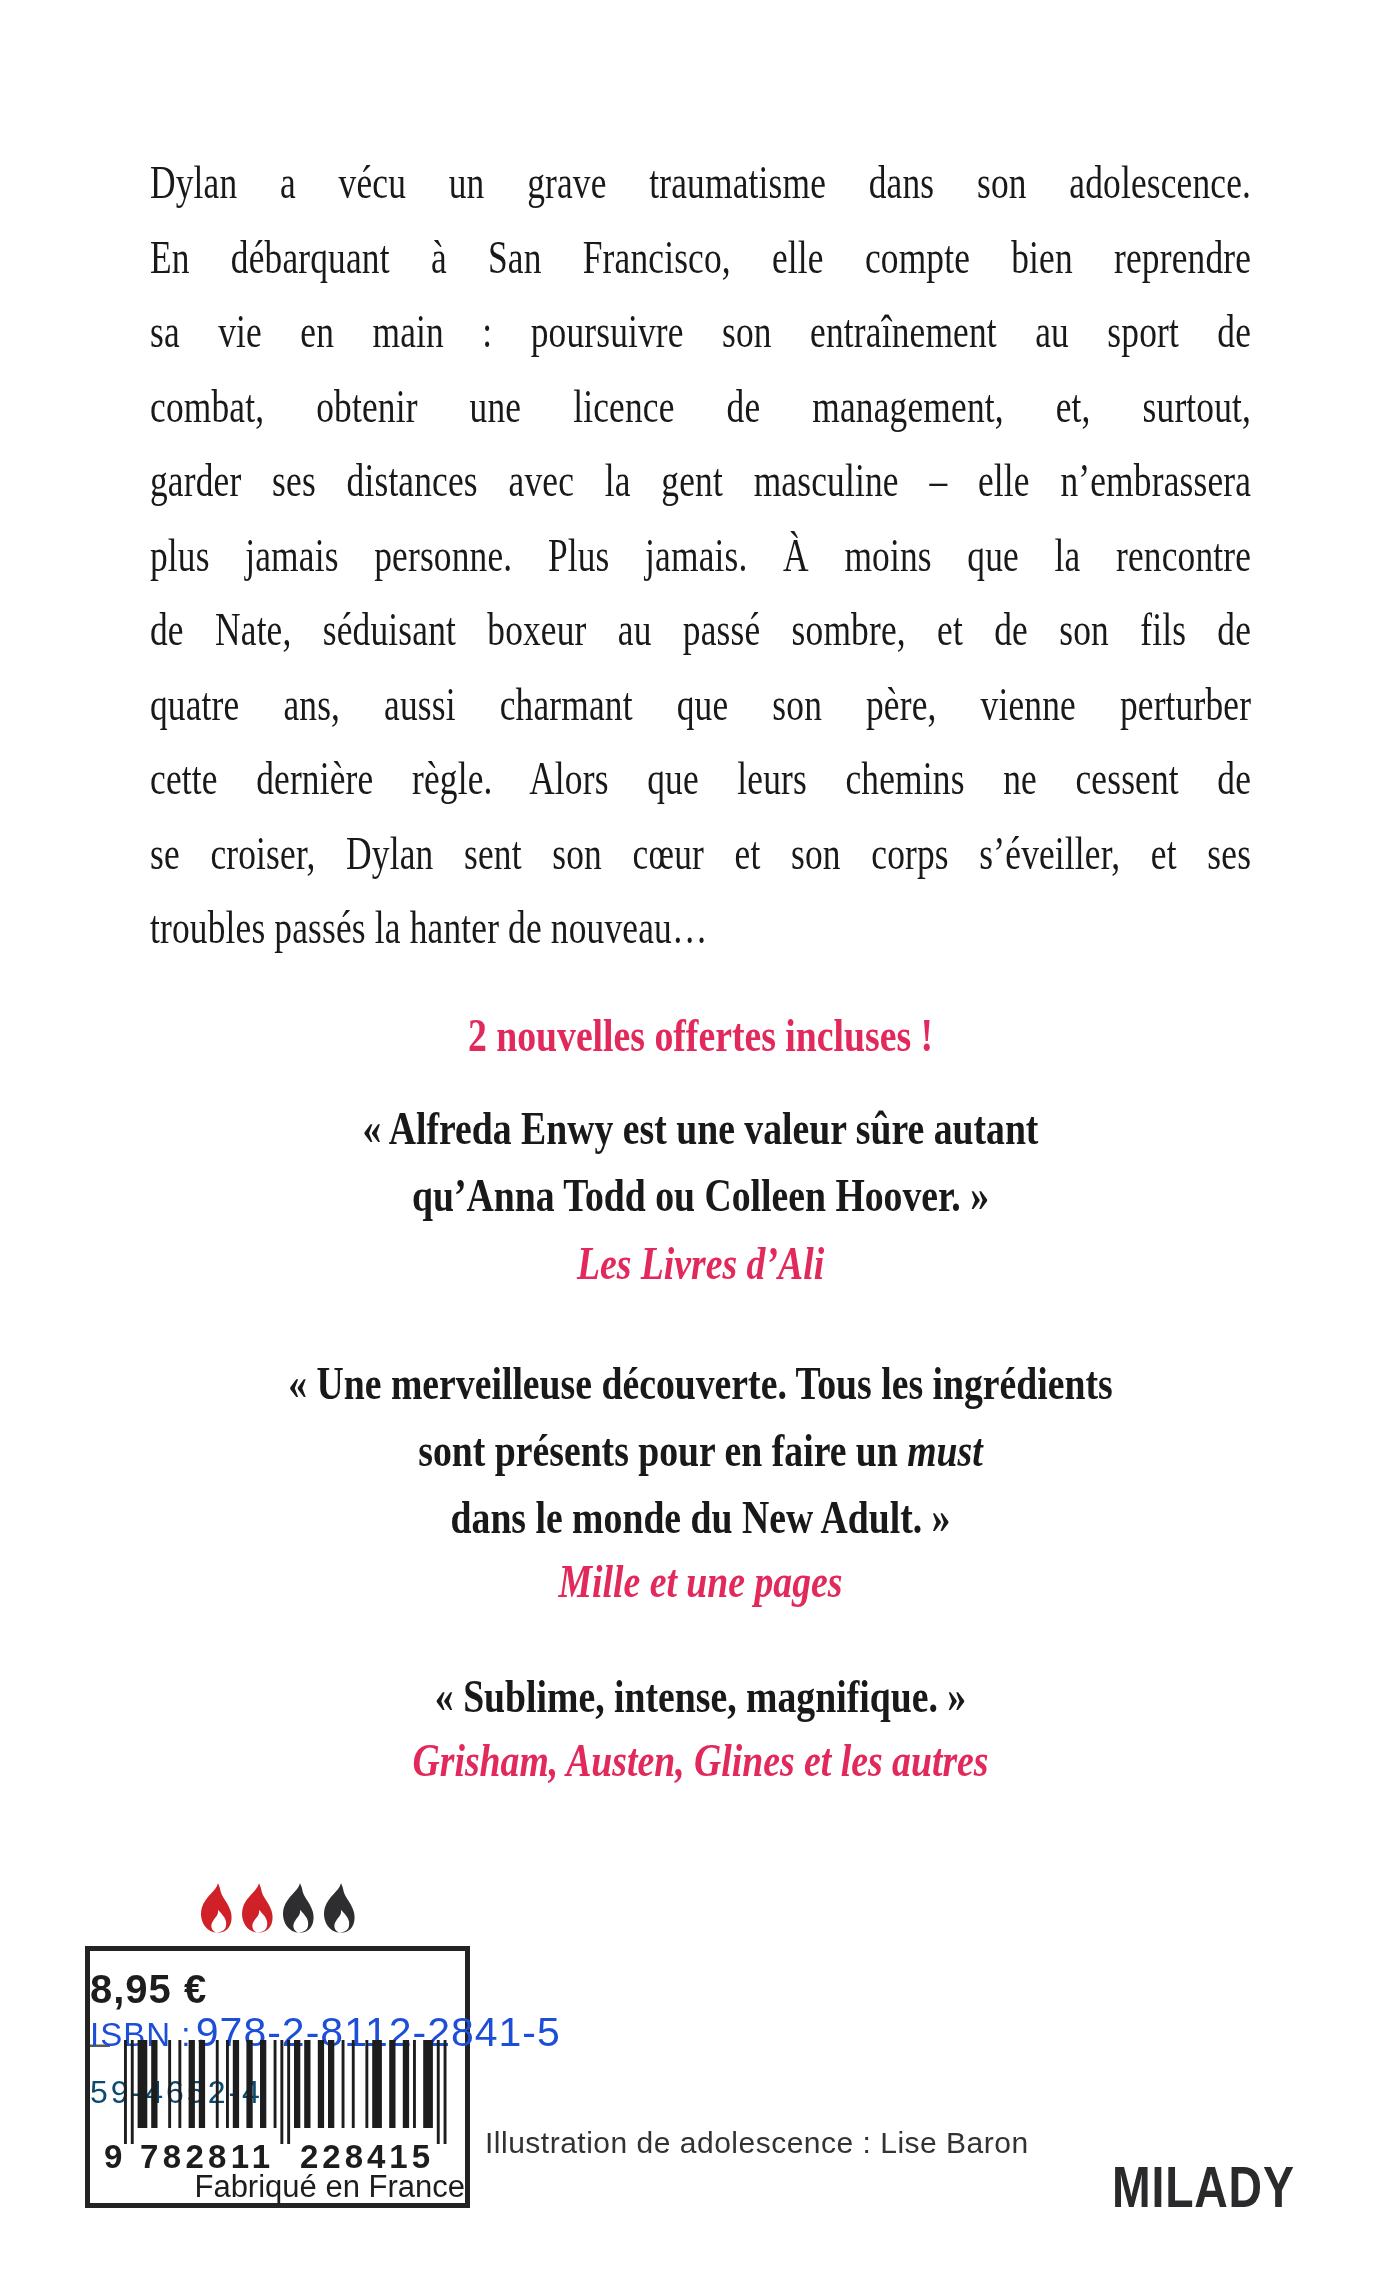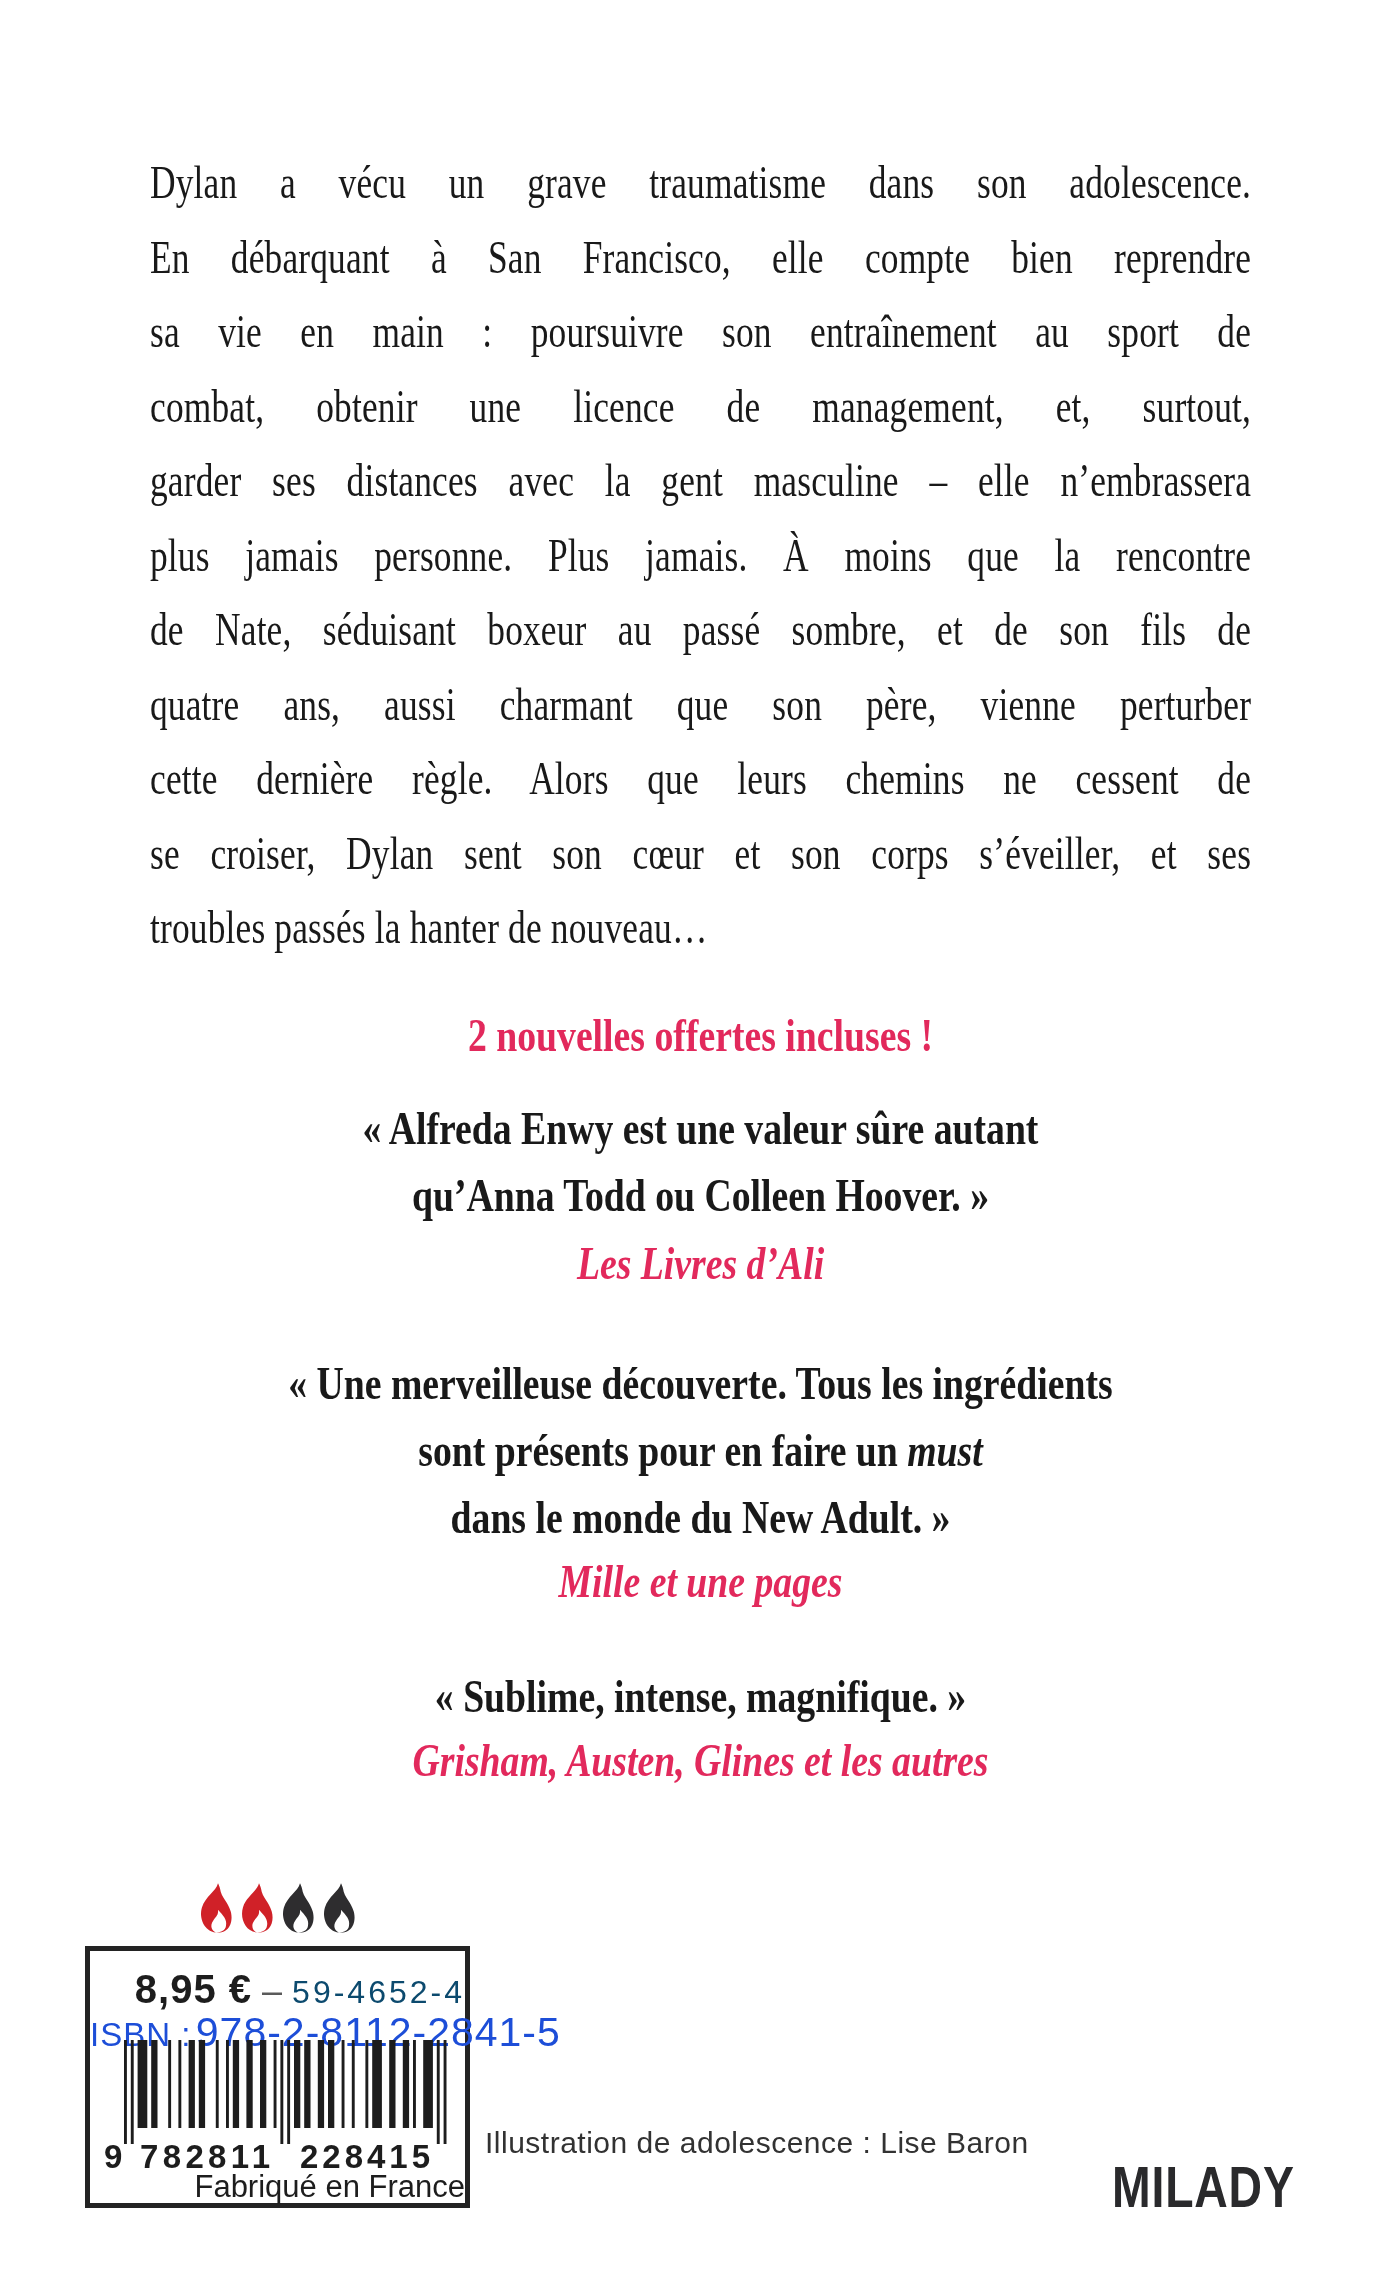--- a/index.html
+++ b/index.html
@@ -32,21 +32,21 @@
   .q3{margin-top:50px;} .s3{margin-top:0;}
   
   .flames{position:absolute;left:196px;top:1877px;display:flex;gap:1px;}
   .flame{width:40px;height:63px;display:block;}
   
   .pricebox{
     position:absolute;left:85px;top:1946px;width:385px;height:262px;
     border:5px solid #232323;box-sizing:border-box;background:#fff;
     font-family:"Liberation Sans", sans-serif;
   }
-  .pricerow{position:absolute;top:16px;left:0;width:100%;display:flex;justify-content:flex-end;align-items:baseline;gap:10px;white-space:nowrap;}
+  .pricerow{position:absolute;top:16px;left:0;width:100%;display:flex;justify-content:flex-end;align-items:baseline;gap:10px;white-space:nowrap;flex-direction:column;}
   .price{font-weight:700;font-size:40px;color:#1d1d1d;letter-spacing:1px;}
   .pricedash{font-size:36px;color:#5a5a5a;}
   .priceref{font-size:32px;color:#0c4a6e;letter-spacing:3px;}
   .isbnrow{position:absolute;top:58px;left:0;width:100%;text-align:center;white-space:nowrap;}
   .isbnlabel{font-size:33px;color:#1d4ed8;letter-spacing:1px;}
   .isbnval{font-size:41px;color:#1d4ed8;letter-spacing:1px;}
   .barcode{position:absolute;left:12px;top:89px;}
   .madein{position:absolute;top:218px;left:0;width:100%;text-align:right;font-size:31px;color:#1d1d1d;}
   
   .credit{

